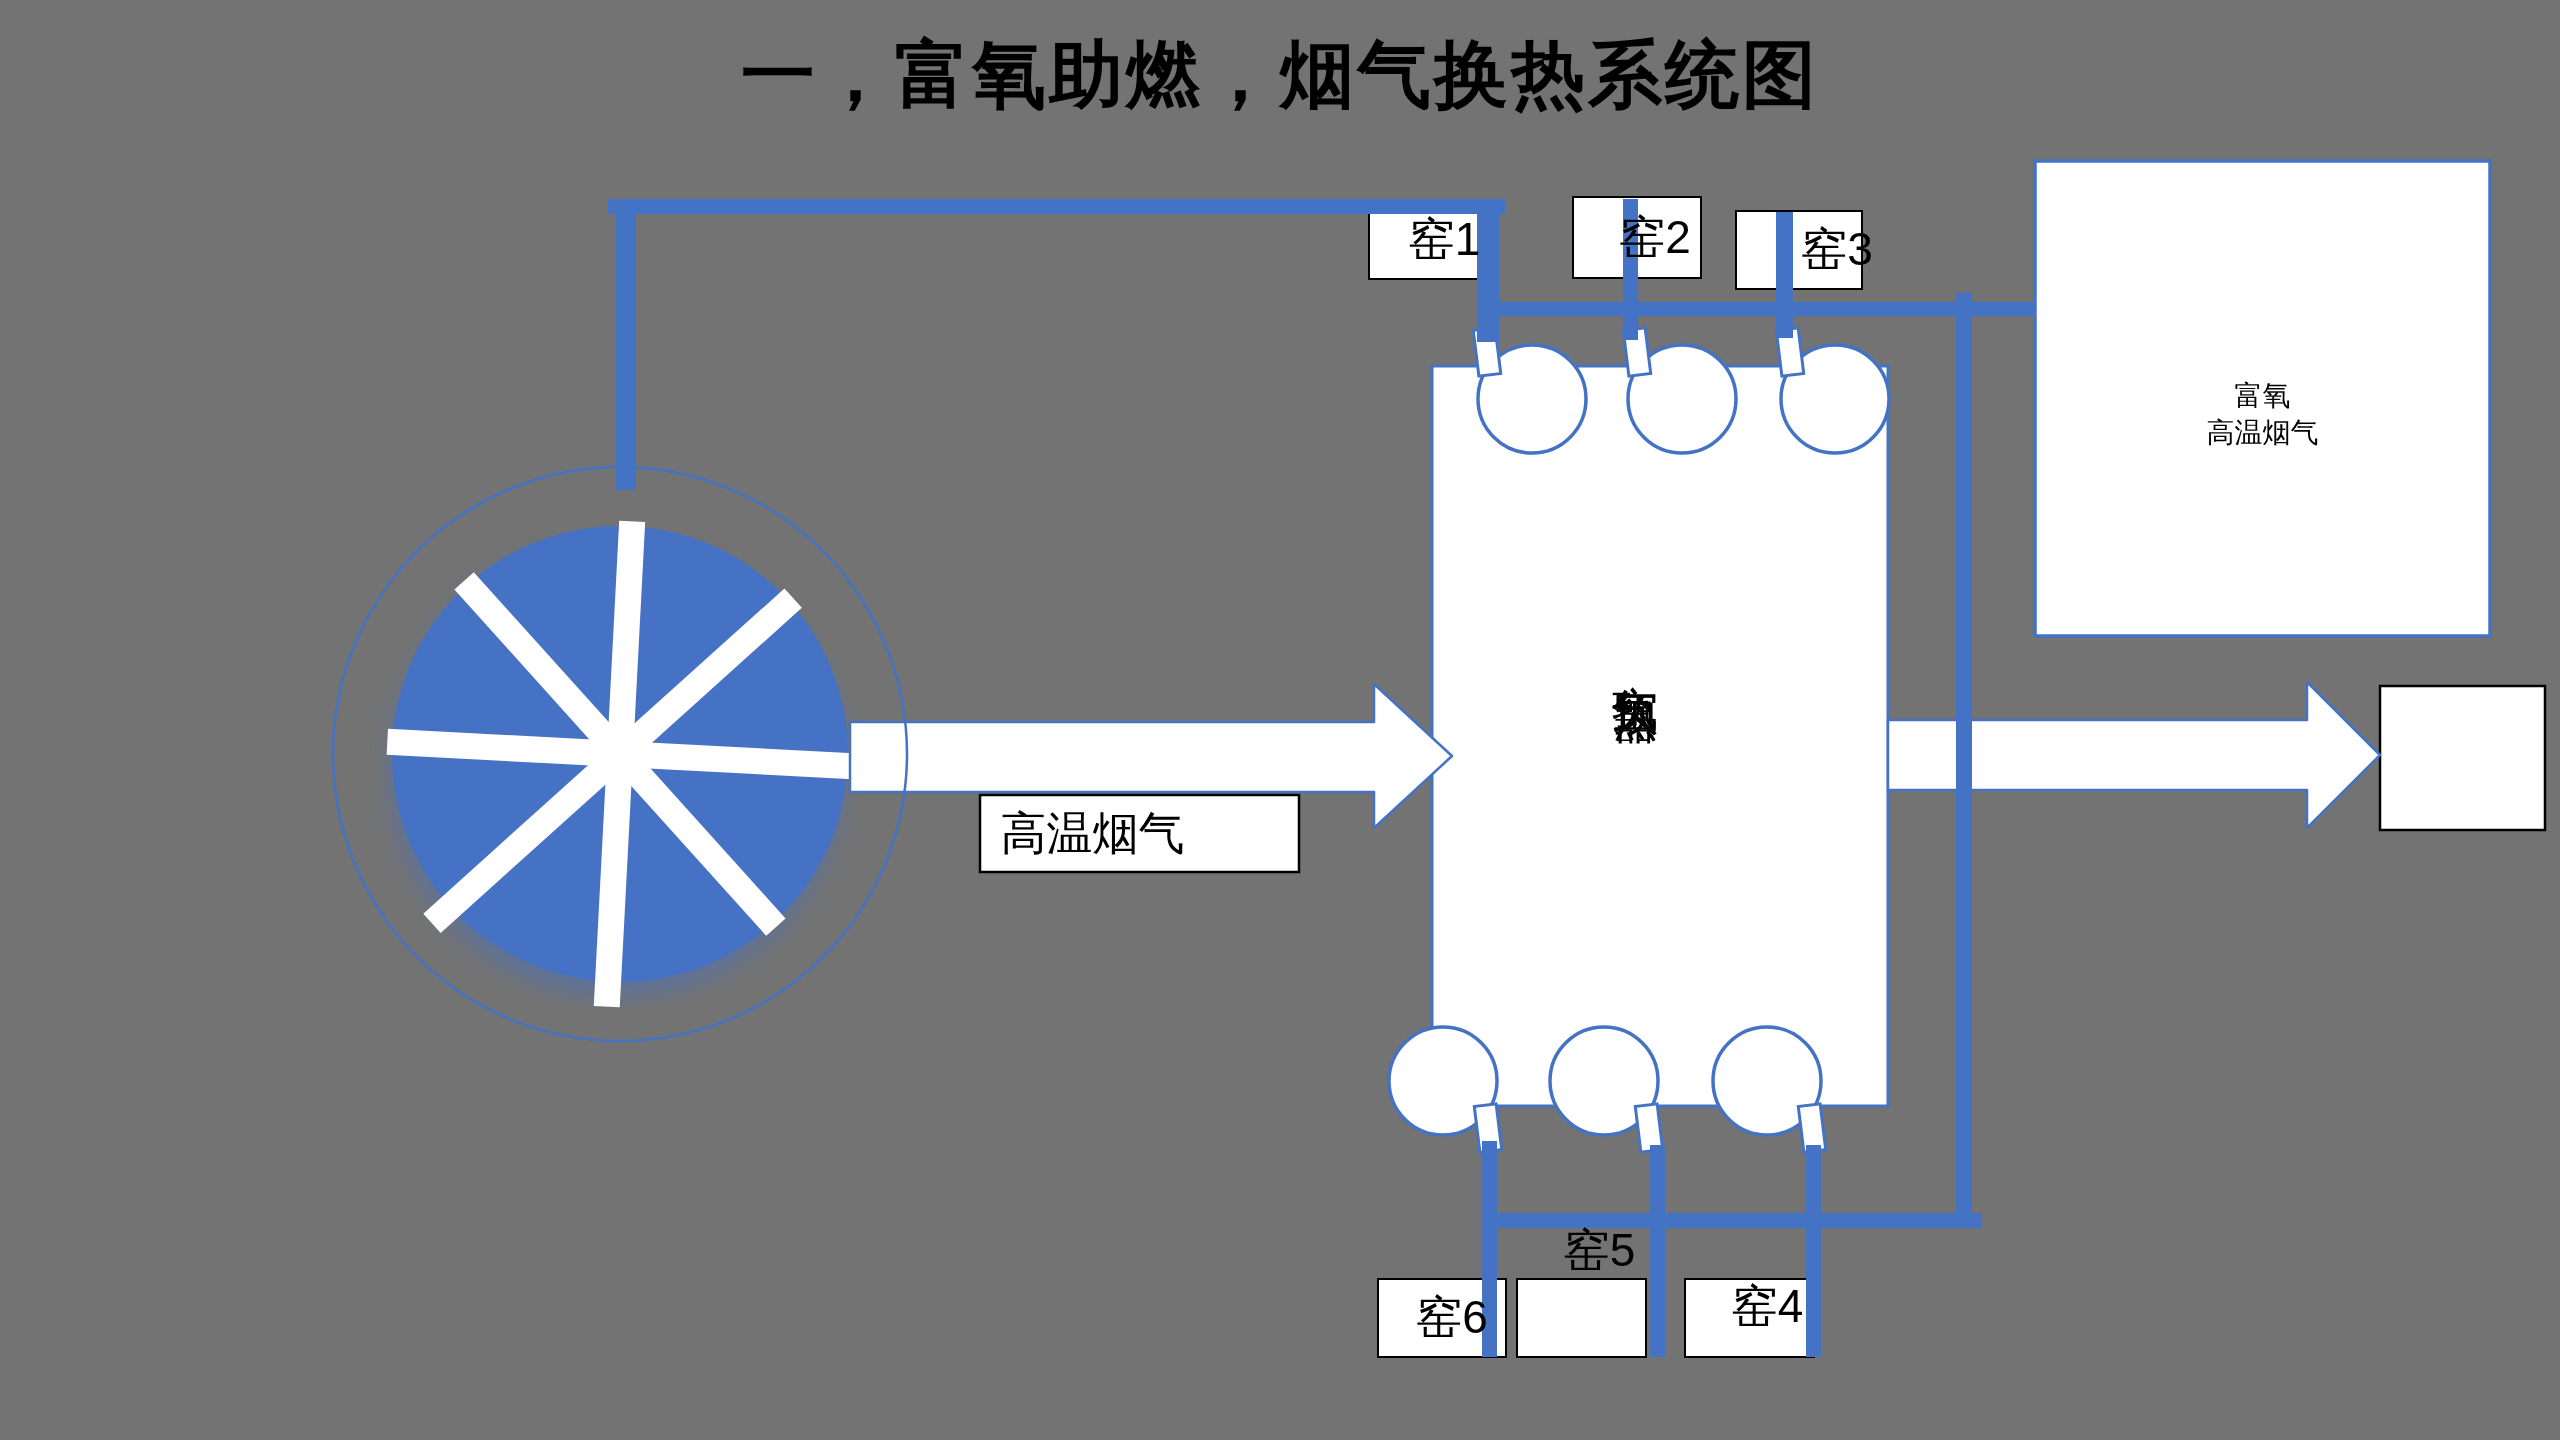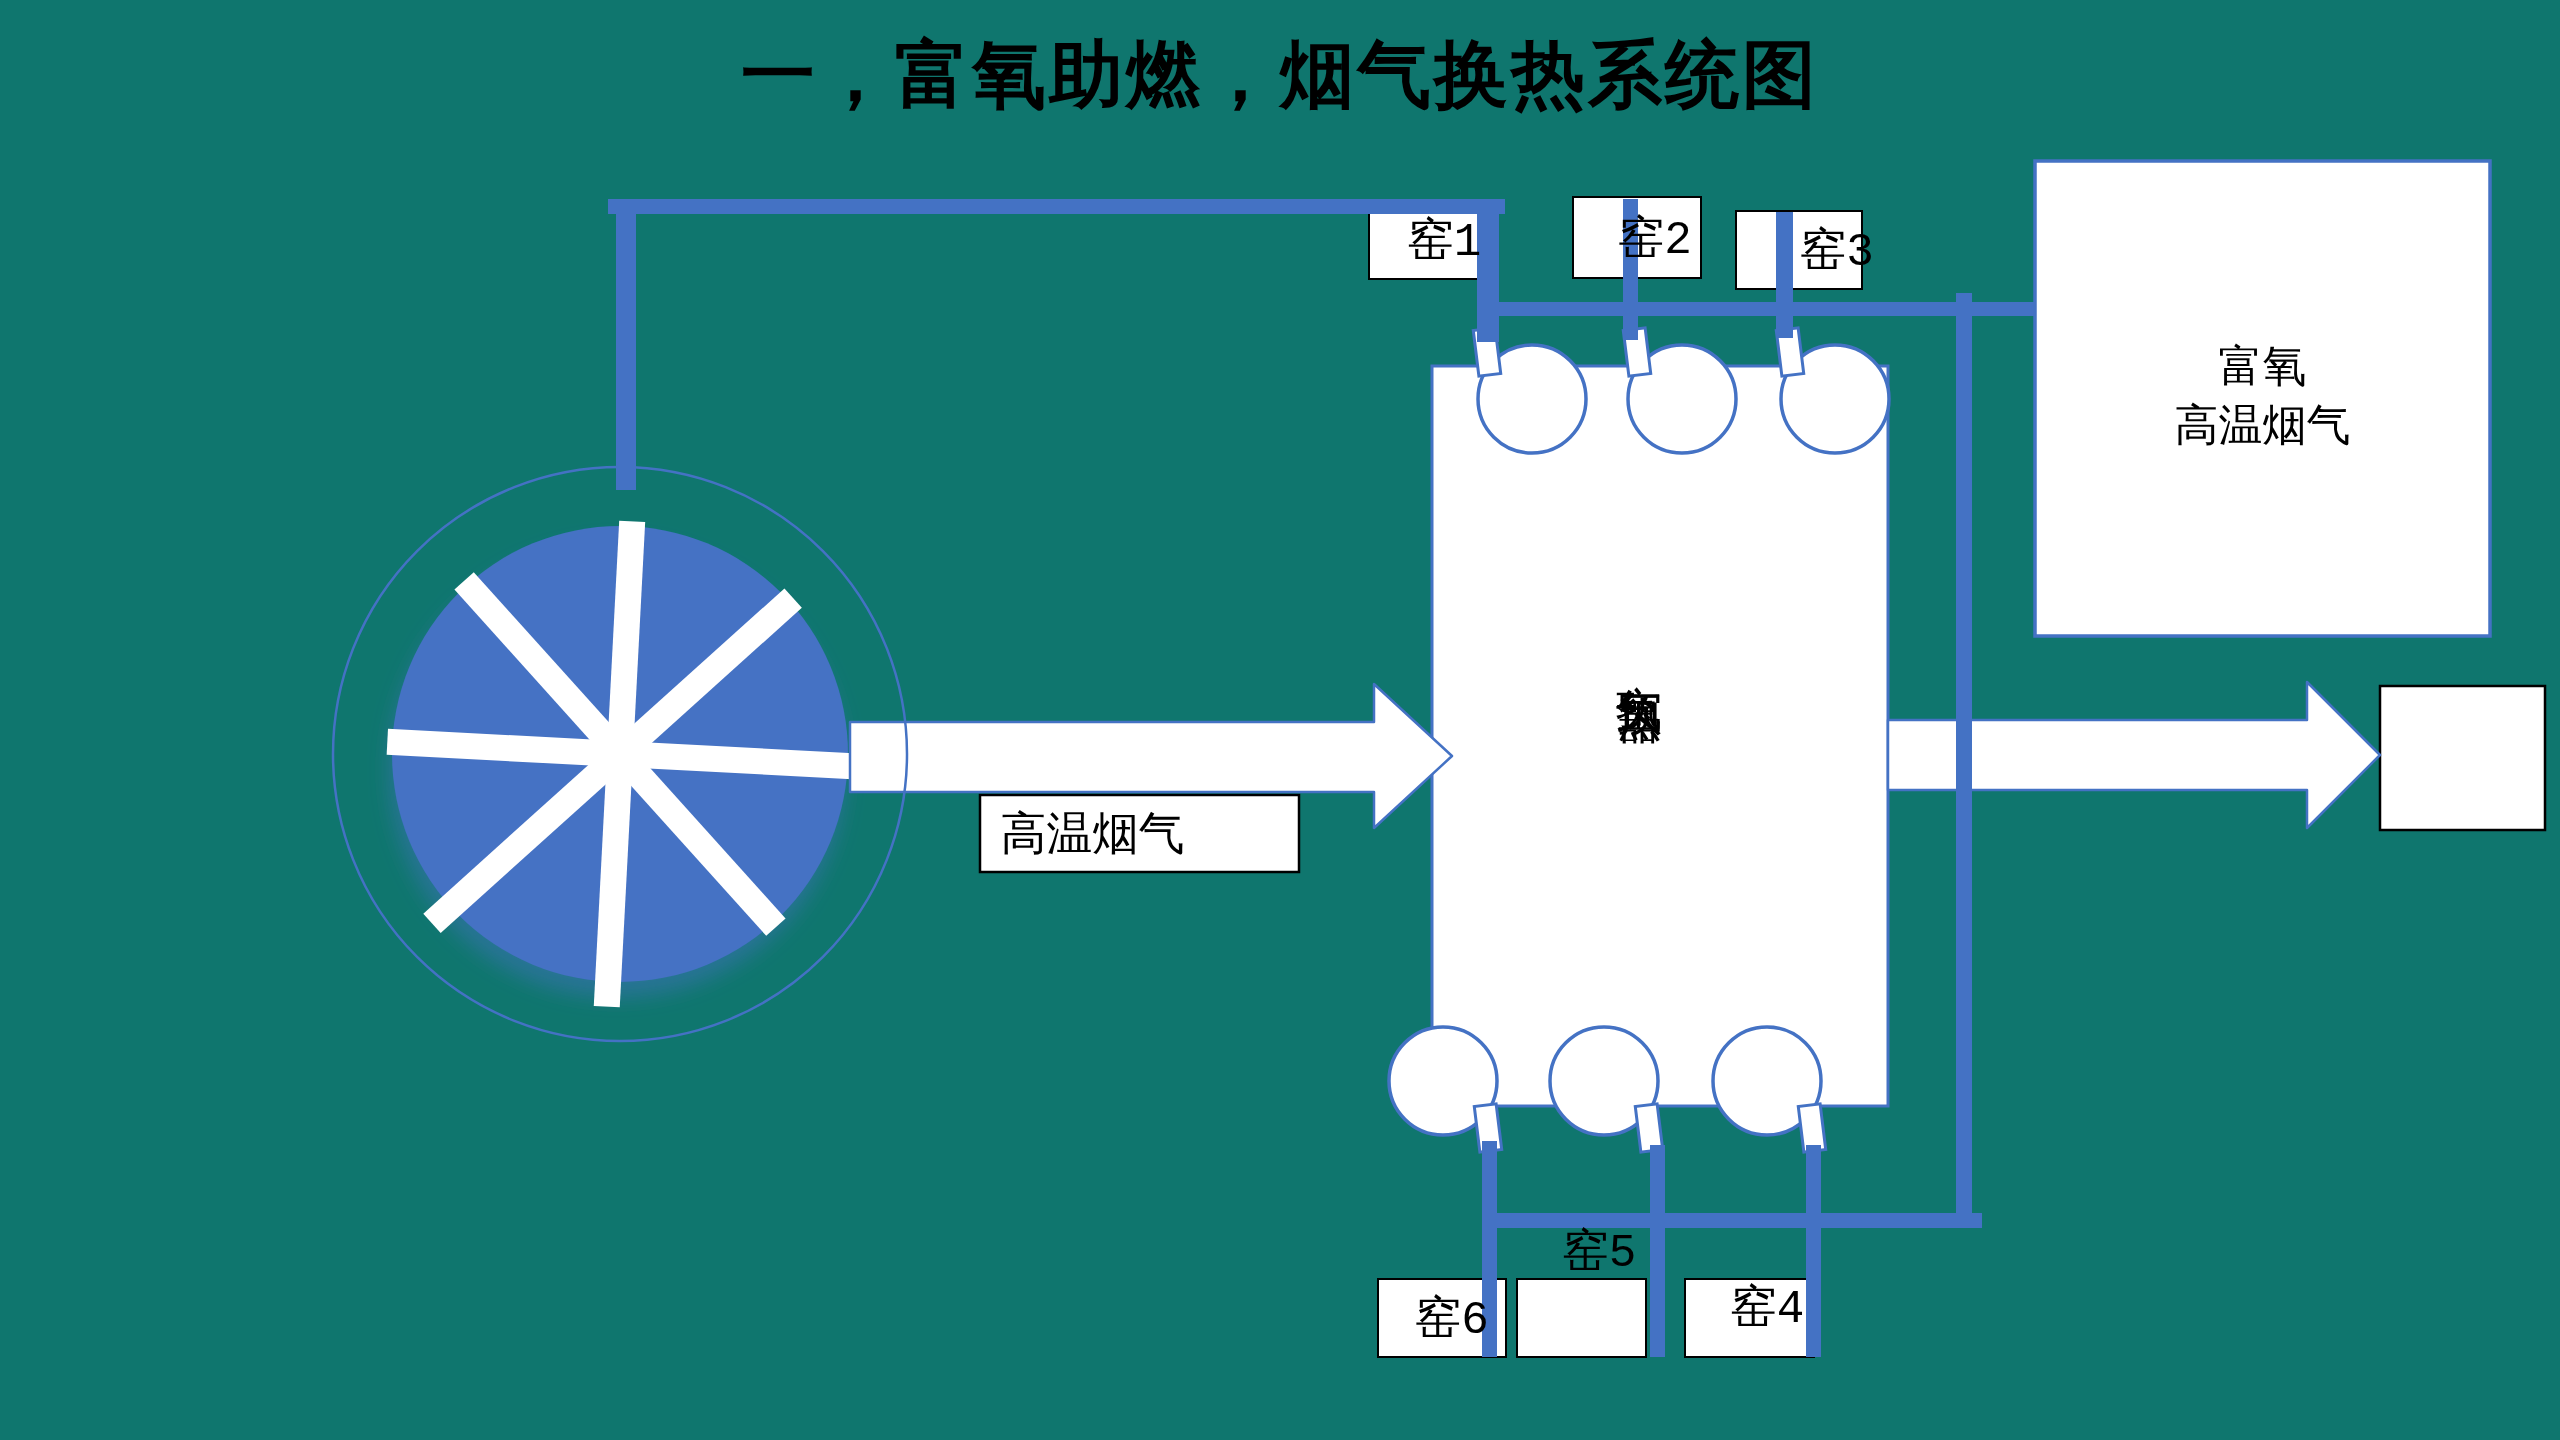--- a/index.html
+++ b/index.html
@@ -1,25 +1,25 @@
 <!DOCTYPE html>
 <html><head>
 <meta charset="utf-8">
 <style>
   html,body{margin:0;padding:0;background:#fff;}
-  #stage{position:relative;width:2560px;height:1440px;background:#0f766e;overflow:hidden;
-         font-family:Liberation Mono, monospace;}
+  #stage{position:relative;width:2560px;height:1440px;background:#737373;overflow:hidden;
+         font-family:Liberation Sans, sans-serif;}
   #stage svg{position:absolute;left:0;top:0;}
   .lbl{position:absolute;color:#000;display:flex;align-items:center;justify-content:center;
        text-align:center;white-space:pre;}
   .title{left:0;right:0;top:26px;font-size:74px;font-weight:700;letter-spacing:3px;
          justify-content:center;display:flex;}
   .kiln{font-size:46px;padding-left:18px;}
   .flue{font-size:46px;}
-  .twoline{font-size:44px;line-height:1.32;flex-direction:column;}
+  .twoline{font-size:28px;line-height:1.32;flex-direction:column;margin-top:16px;}
   .vtext{writing-mode:vertical-rl;text-orientation:upright;font-size:46px;line-height:1;
          letter-spacing:4px;}
 </style>
 </head>
 <body>
 
 <div id="stage">
 
   <svg width="2560" height="1440" viewBox="0 0 2560 1440">
     <defs>

